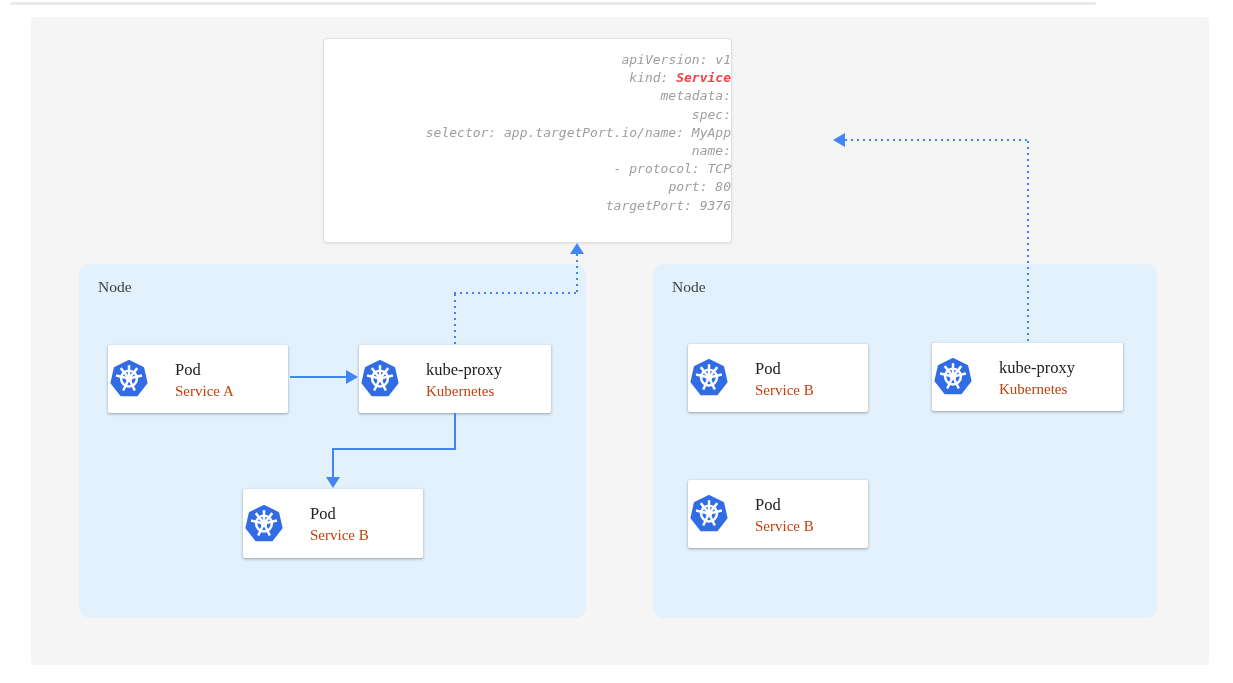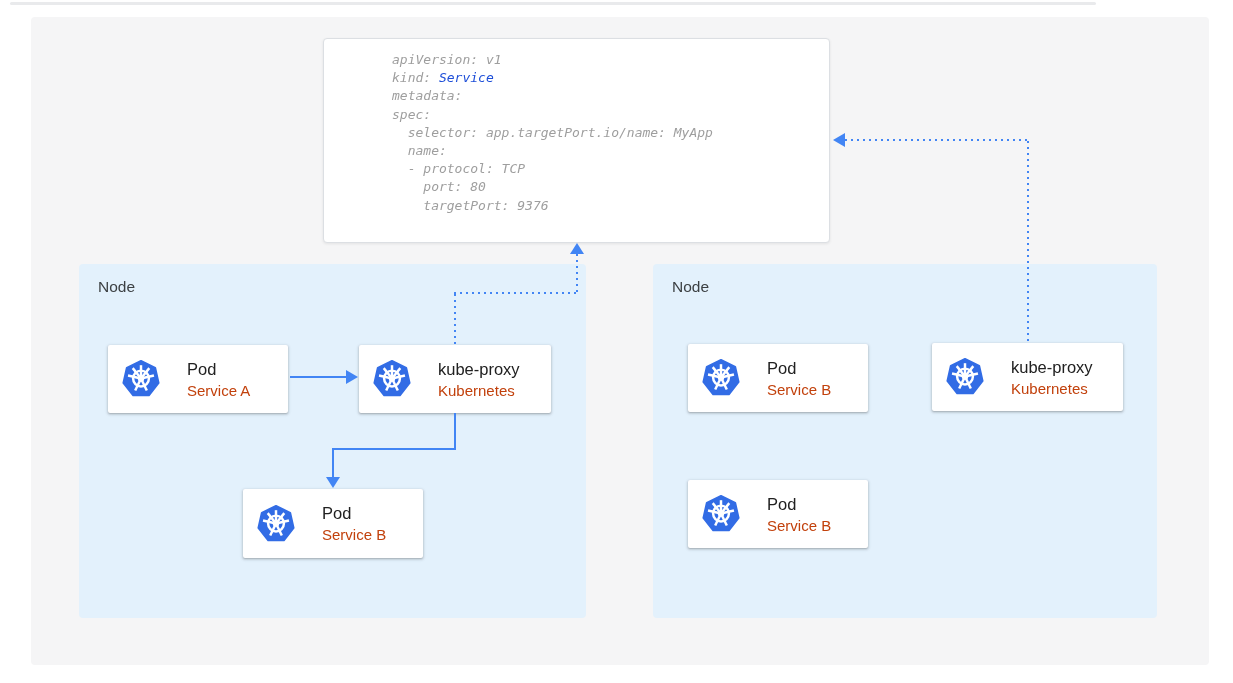--- a/index.html
+++ b/index.html
@@ -20,48 +20,49 @@
   .top-divider{
     position:absolute;left:10px;top:2px;width:1086px;height:3px;
     background:#e9eaec;border-radius:3px;
   }
   .canvas{
     position:absolute;left:31px;top:17px;width:1178px;height:648px;
     background:var(--canvas);border-radius:4px;
   }
   
   .yaml-card{
-    position:absolute;left:323px;top:38px;width:507px;height:205px;
+    position:absolute;left:323px;top:38px;width:409px;height:205px;
     background:#ffffff;border:1px solid #dcdfe3;border-radius:4px;
     box-shadow:0 1px 3px rgba(0,0,0,0.08);
     padding:12px 0 16px 68px;
+    text-align:right;
   }
   .code-line{
     white-space:pre;
     font-family:"DejaVu Sans Mono","Liberation Mono",monospace;
     font-style:italic;
     font-size:13px;line-height:18.2px;
     color:#9e9e9e;
   }
-  .code-line .b{font-weight:normal;color:#1d4ed8;}
+  .code-line .b{font-weight:bold;color:#ef4444;}
   
   .node{
-    position:absolute;background:var(--node-bg);border-radius:4px;
+    position:absolute;background:var(--node-bg);border-radius:11px;font-family:Liberation Serif, serif;
   }
   .node-left{left:79px;top:264px;width:507px;height:354px;}
   .node-right{left:653px;top:264px;width:504px;height:354px;}
   .node-label{
     position:absolute;left:19px;top:14px;
     font-size:15.5px;color:#3c4043;
   }
   
   .card{
     position:absolute;background:#ffffff;border-radius:2px;
     box-shadow:0 1px 2px rgba(60,64,67,.3),0 1px 3px 1px rgba(60,64,67,.12);
-    display:flex;align-items:center;padding-left:13px;
+    display:flex;align-items:center;padding-left:1px;
   }
   .k8s-icon{width:40px;height:40px;flex:0 0 40px;margin-right:26px;}
   .card-title{font-size:16.5px;line-height:23px;color:#212121;}
   .card-subtitle{font-size:15px;line-height:20px;color:#c2410c;}
   
   .card-pod-a      {left:29px;top:81px;width:180px;height:68px;}
   .card-kp-left    {left:280px;top:81px;width:192px;height:68px;}
   .card-pod-b-left {left:164px;top:225px;width:180px;height:69px;}
   
   .card-pod-b1     {left:35px;top:80px;width:180px;height:68px;}

